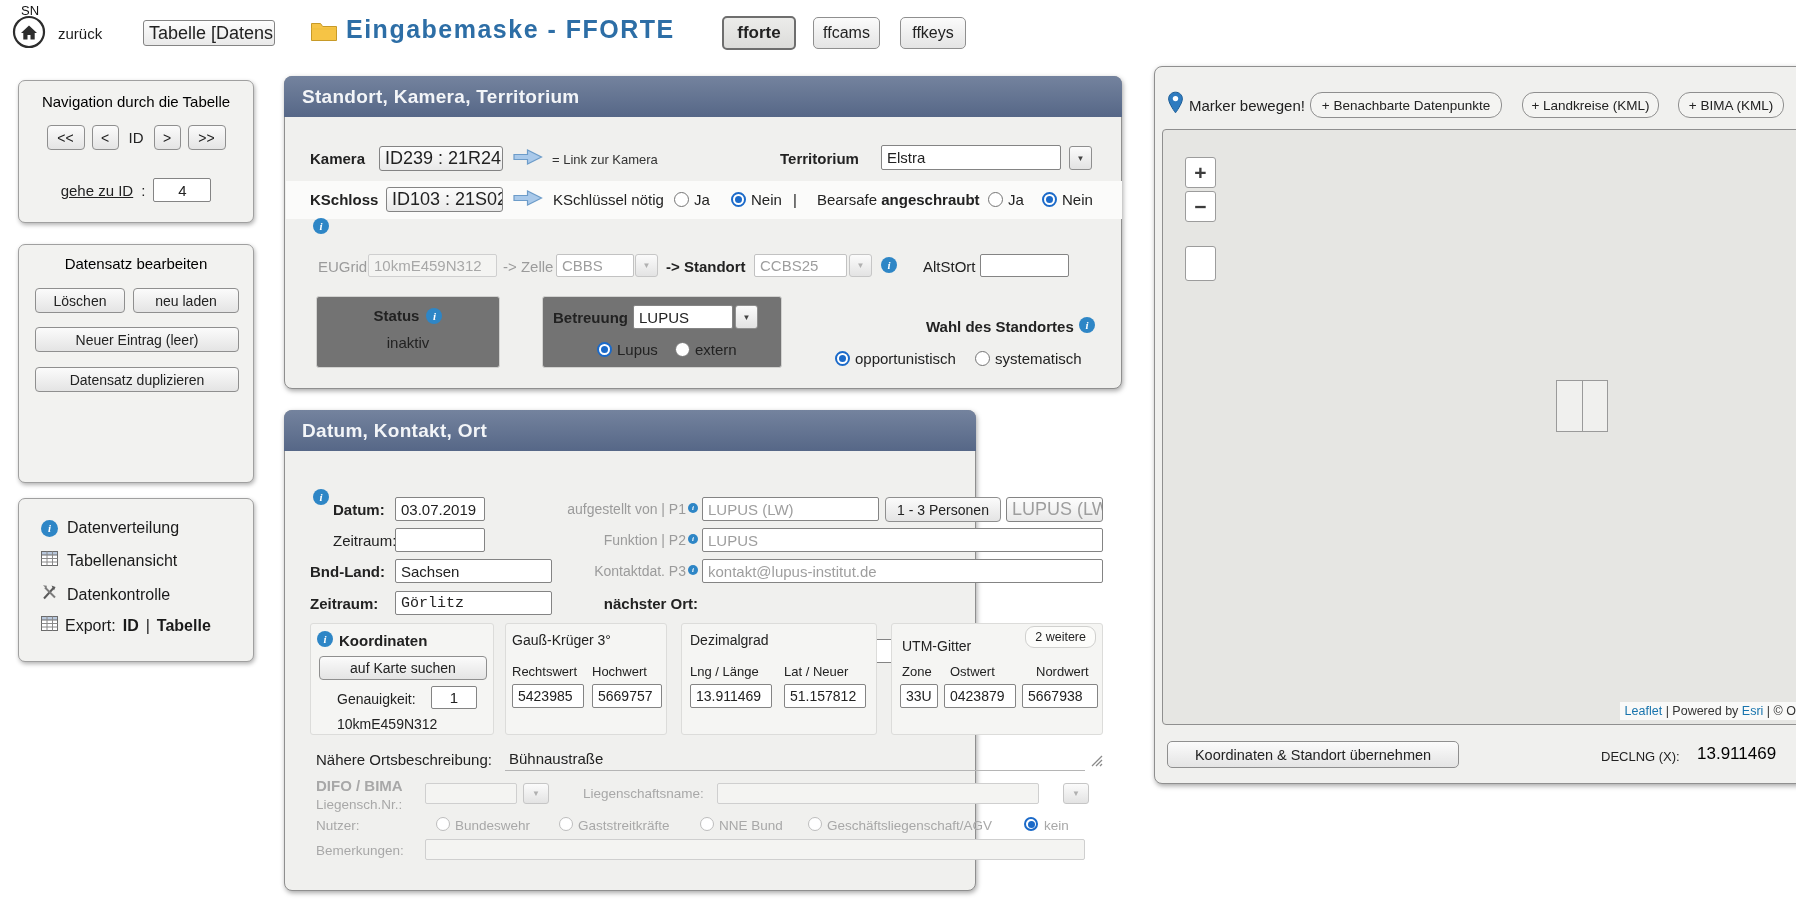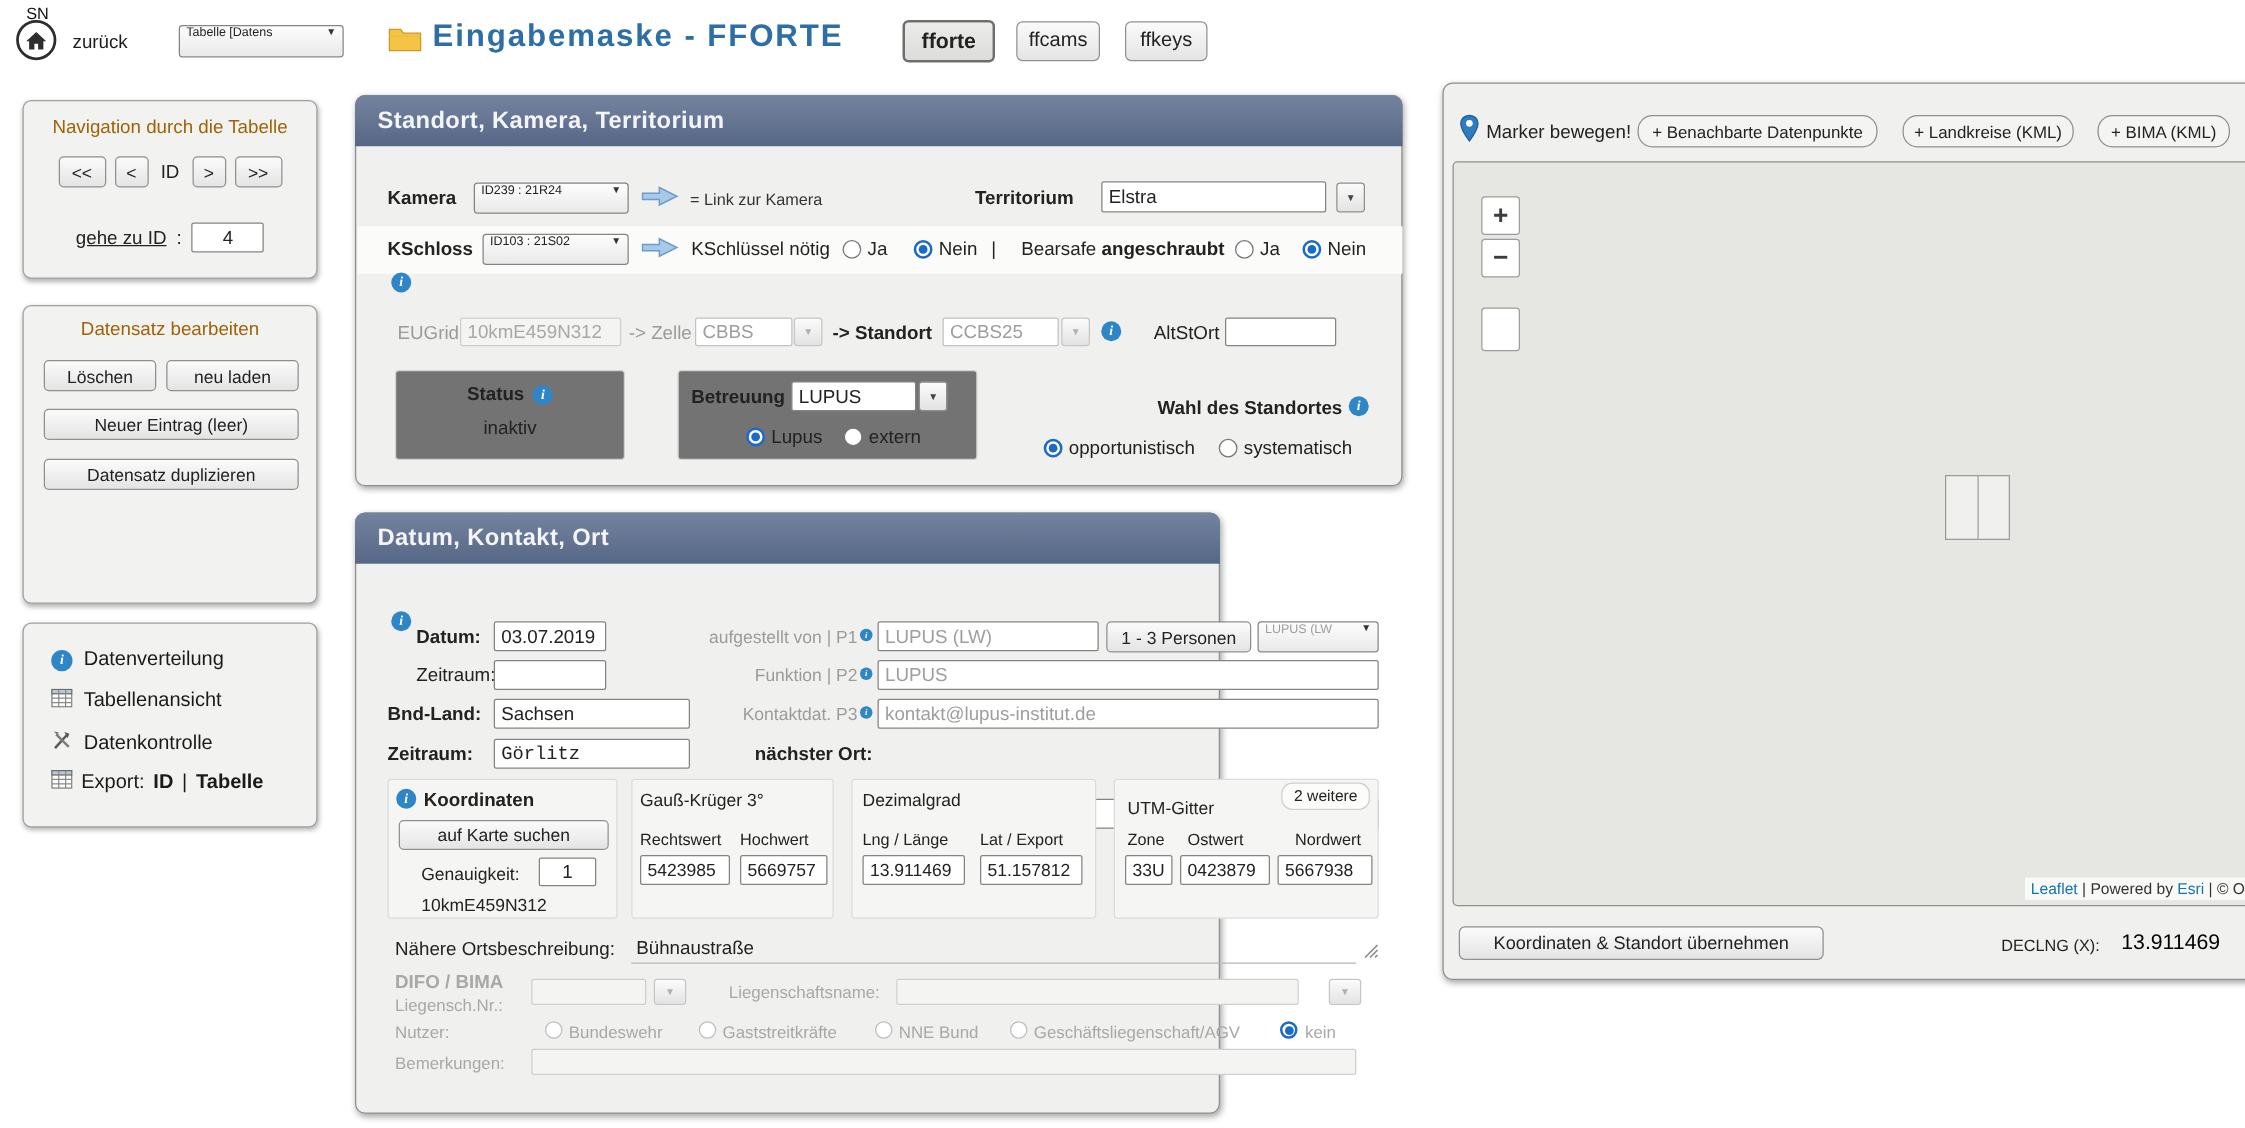--- a/index.html
+++ b/index.html
@@ -10,22 +10,22 @@
   .b{font-weight:700}
   .lbl{font-size:15px;white-space:nowrap}
   .sm{font-size:13px;white-space:nowrap}
   .glbl{color:#9b9b9b}
   .dis-t{color:#a8a8a8}
   .inp{position:absolute;height:24px;border:1px solid #848484;background:#fff;
        font-family:"Liberation Sans",sans-serif;font-size:15px;padding:0 5px;color:#222;border-radius:2px}
   .inp.grayval{color:#9e9e9e}
   .inp.dis{background:#f4f4f2;border-color:#cfcfcf;color:#a8a8a8}
   .inp.lite{border-color:#c2c2c2;color:#9e9e9e}
-  .sel{position:absolute;display:flex;align-items:flex-start;border:1px solid #848484;
-       background:linear-gradient(#fdfdfd,#e9e9e9);border-radius:3px;font-size:10px;
+  .sel{position:absolute;display:flex;align-items:center;border:1px solid #848484;
+       background:linear-gradient(#fdfdfd,#e9e9e9);border-radius:3px;font-size:18px;
        padding:0 5px;height:25px;white-space:nowrap;overflow:hidden}
   .sel::after{content:"▼";font-size:8px;color:#333;margin-left:auto;padding-left:6px}
   .ddbtn{position:absolute;width:23px;height:24px;border:1px solid #8f8f8f;border-radius:3px;
        background:linear-gradient(#fbfbfb,#e3e3e3);display:flex;align-items:center;justify-content:center;padding:0}
   .ddbtn::before{content:"▼";font-size:8px;color:#444}
   .ddbtn.lite{border-color:#c6c6c6}
   .ddbtn.lite::before{color:#b0b0b0}
   .btn{position:absolute;display:flex;align-items:center;justify-content:center;
        background:linear-gradient(#fbfbfb,#e4e4e4);border:1px solid #8f8f8f;border-radius:4px;
        font-family:"Liberation Sans",sans-serif;font-size:15px;color:#222;white-space:nowrap;padding:0 8px}
@@ -40,21 +40,21 @@
   .supinfo{display:inline-block;width:10px;height:10px;border-radius:50%;background:#2e86c6;color:#fff;
         font:italic 700 7px/10px "Liberation Serif",serif;text-align:center;vertical-align:4px;margin-left:2px}
   .supinfo::before{content:"i"}
   .panel{position:absolute;background:#f0f0ee;border:1px solid #8f8f8f;border-radius:8px;
          box-shadow:1px 2px 5px rgba(0,0,0,.35)}
   .phead{position:absolute;left:-1px;top:-1px;right:-1px;height:41px;
          background:linear-gradient(#74839e,#566787);border-radius:8px 8px 0 0;color:#f3f5f8;
          font-size:19px;font-weight:700;line-height:41px;padding-left:18px;letter-spacing:.3px}
   .sidebox{position:absolute;left:18px;width:236px;background:#f2f2f0;border:1px solid #a0a0a0;
          border-radius:7px;box-shadow:1px 2px 4px rgba(0,0,0,.3)}
-  .sbtitle{text-align:center;font-size:15px;padding-top:12px;color:#a16207}
+  .sbtitle{text-align:center;font-size:15px;padding-top:12px;color:#000000}
   .btn.st{position:static}
   .subbox{position:absolute;background:#737373;border:1px solid #d2d2d0;border-radius:3px}
   .kbox{position:absolute;background:#f5f5f3;border:1px solid #dcdcda;border-radius:3px}
   a{cursor:pointer}
 </style>
 </head>
 <body>
 
 <div class="abs" style="left:0;top:0;width:1796px;height:60px">
   <span class="abs sm" style="left:21px;top:3px;font-size:13px;color:#111">SN</span>
@@ -263,21 +263,21 @@
   <div class="kbox" style="left:220px;top:212px;width:162px;height:112px">
     <span class="abs sm" style="left:6px;top:8px;font-size:14px">Gauß-Krüger 3°</span>
     <span class="abs sm" style="left:6px;top:40px">Rechtswert</span>
     <span class="abs sm" style="left:86px;top:40px">Hochwert</span>
     <input class="inp" style="left: 6px; top: 60px; width: 72px; font-size: 14px;" value="5423985">
     <input class="inp" style="left: 86px; top: 60px; width: 70px; font-size: 14px;" value="5669757">
   </div>
   <div class="kbox" style="left:396px;top:212px;width:196px;height:112px">
     <span class="abs sm" style="left:8px;top:8px;font-size:14px">Dezimalgrad</span>
     <span class="abs sm" style="left:8px;top:40px">Lng / Länge</span>
-    <span class="abs sm" style="left:102px;top:40px">Lat / Export</span>
+    <span class="abs sm" style="left:102px;top:40px">Lat / Neuer</span>
     <input class="inp" style="left: 8px; top: 60px; width: 82px; font-size: 14px;" value="13.911469">
     <input class="inp" style="left: 102px; top: 60px; width: 82px; font-size: 14px;" value="51.157812">
   </div>
   <div class="kbox" style="left:606px;top:212px;width:212px;height:112px">
     <span class="abs sm" style="left:10px;top:14px;font-size:14px">UTM-Gitter</span>
     <span class="abs" style="right:6px;top:2px;font-size:12.5px;background:#fcfcfa;border:1px solid #d0d0ce;border-radius:9px;padding:3px 9px;white-space:nowrap">2 weitere</span>
     <span class="abs sm" style="left:10px;top:40px">Zone</span>
     <span class="abs sm" style="left:58px;top:40px">Ostwert</span>
     <span class="abs sm" style="left:144px;top:40px">Nordwert</span>
     <input class="inp" style="left: 8px; top: 60px; width: 38px; font-size: 14px;" value="33U">

